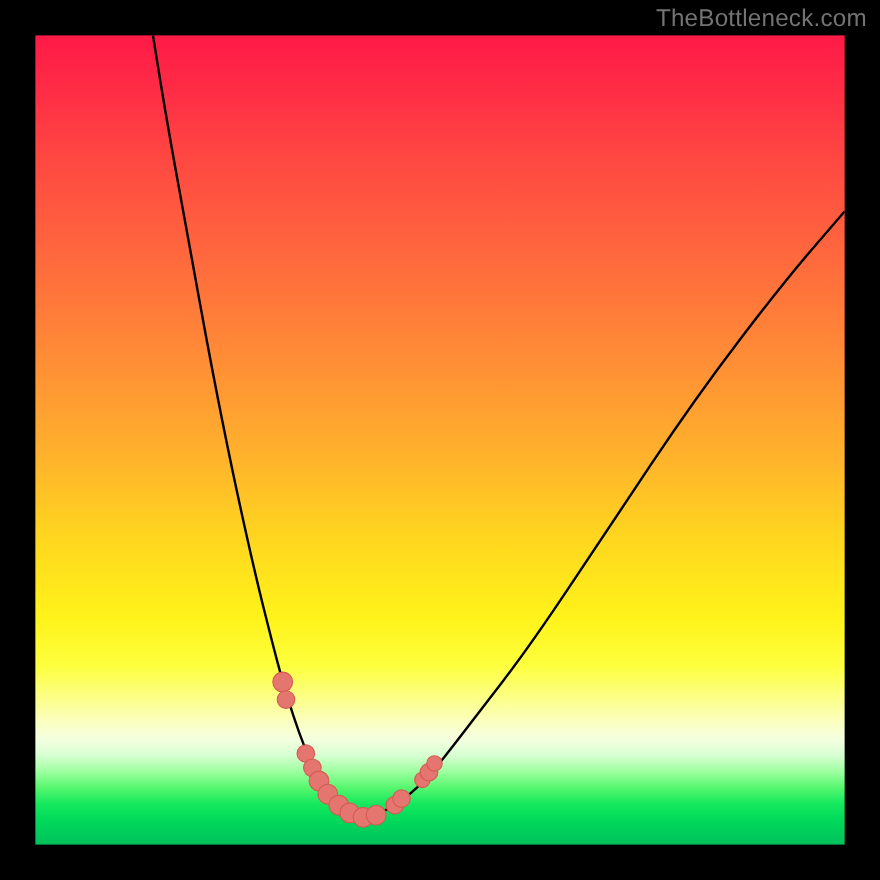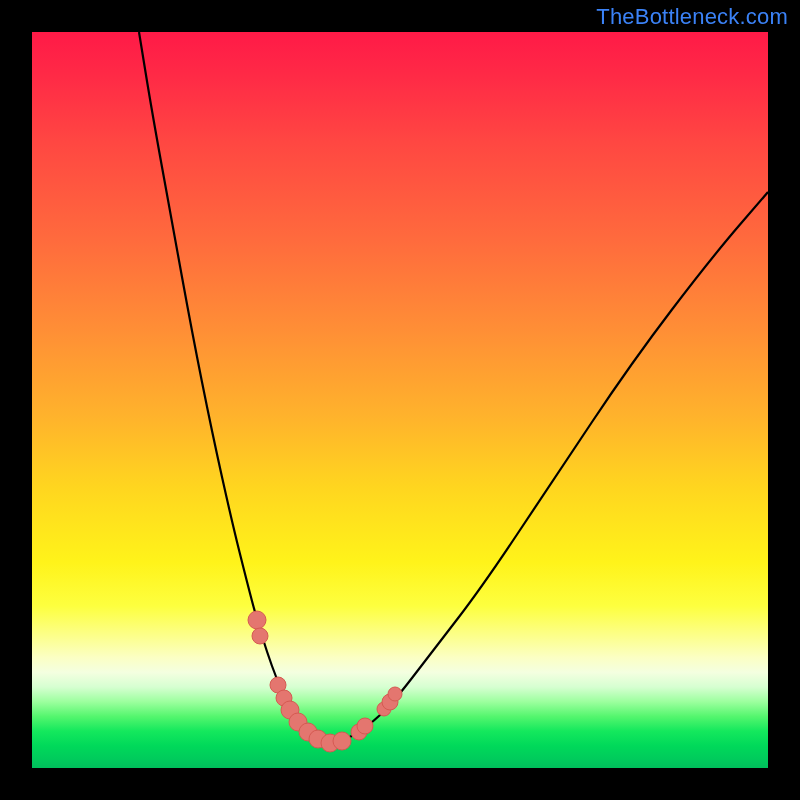--- a/index.html
+++ b/index.html
@@ -58,21 +58,21 @@
   }
   .curve-svg {
     position: absolute;
     left: 0;
     top: 0;
     width: 100%;
     height: 100%;
   }
   .watermark {
     position: absolute;
-    color: #3b82f6;
+    color: #737373;
     font-size: 22px;
     font-weight: 400;
     letter-spacing: 0.2px;
     top: 4px;
     right: 12px;
     white-space: nowrap;
   }
 </style>
 </head>
 <body>

